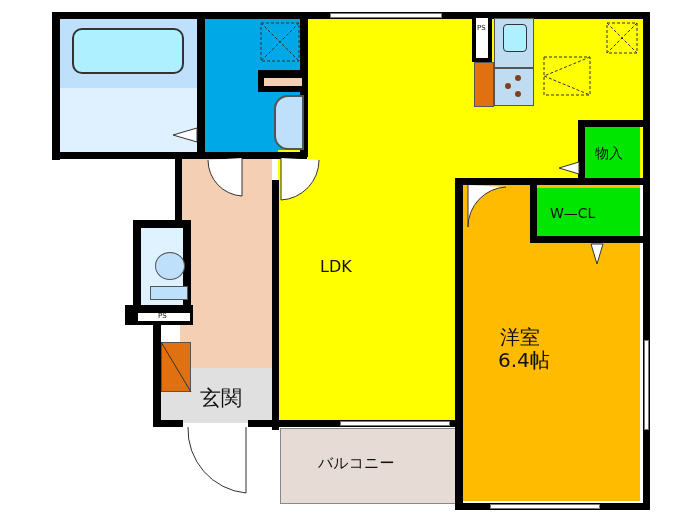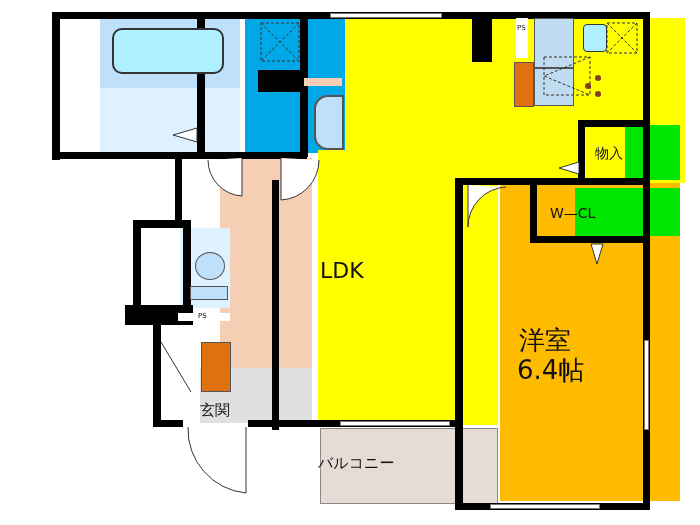--- a/index.html
+++ b/index.html
@@ -1,17 +1,17 @@
 <!DOCTYPE html>
 <html><head>
 <meta charset="utf-8">
 <style>
   html,body{margin:0;padding:0;background:#ffffff;}
   body{width:700px;height:525px;position:relative;overflow:hidden;font-family:"DejaVu Sans","Liberation Sans",sans-serif;}
-  .abs{position:absolute;box-sizing:border-box;margin-left:40px;}
+  .abs{position:absolute;box-sizing:border-box;}
   .wall{position:absolute;background:#000;}
   .lbl{position:absolute;color:#111;white-space:nowrap;line-height:1.15;}
   .win{position:absolute;background:#fff;border:1px solid #777;box-sizing:border-box;}
   svg{position:absolute;overflow:visible;}
 </style>
 </head>
 <body>
 
 <div class="abs" style="left:60px;top:18px;width:140px;height:135px;background:#dff0ff;"></div>
 <div class="abs" style="left:60px;top:18px;width:140px;height:70px;background:#bfe0fb;"></div>
@@ -111,23 +111,23 @@
 <svg style="left:173px;top:128px;" width="24" height="14">
     <polygon points="24,0 24,14 0,7" fill="#fff" stroke="#333"></polygon>
   </svg>
 <svg style="left:559px;top:162px;" width="20" height="12">
     <polygon points="20,0 20,12 0,6" fill="#fff" stroke="#333"></polygon>
   </svg>
 <svg style="left:591px;top:244px;" width="12" height="20">
     <polygon points="0,0 12,0 6,20" fill="#fff" stroke="#333"></polygon>
   </svg>
 
-<div class="lbl" style="left:320px;top:258px;font-size:22px;">
+<div class="lbl" style="left:320px;top:258px;font-size:16px;">
   <div>LDK</div>
 </div>
-<div class="lbl" style="left:517px;top:326px;font-size:26px;">
+<div class="lbl" style="left:498px;top:326px;font-size:20px;">
   <div style="padding-left:2px;">洋室</div>
   <div>6.4帖</div>
 </div>
-<div class="lbl" style="left:200px;top:386px;font-size:15px;margin-top:16px;">玄関</div>
+<div class="lbl" style="left:200px;top:386px;font-size:21px;">玄関</div>
 <div class="lbl" style="left:318px;top:455px;font-size:15px;">バルコニー</div>
 <div class="lbl" style="left:595px;top:145px;font-size:14px;">物入</div>
 <div class="lbl" style="left:550px;top:205px;font-size:14px;">W—CL</div>
 
 </body></html>

